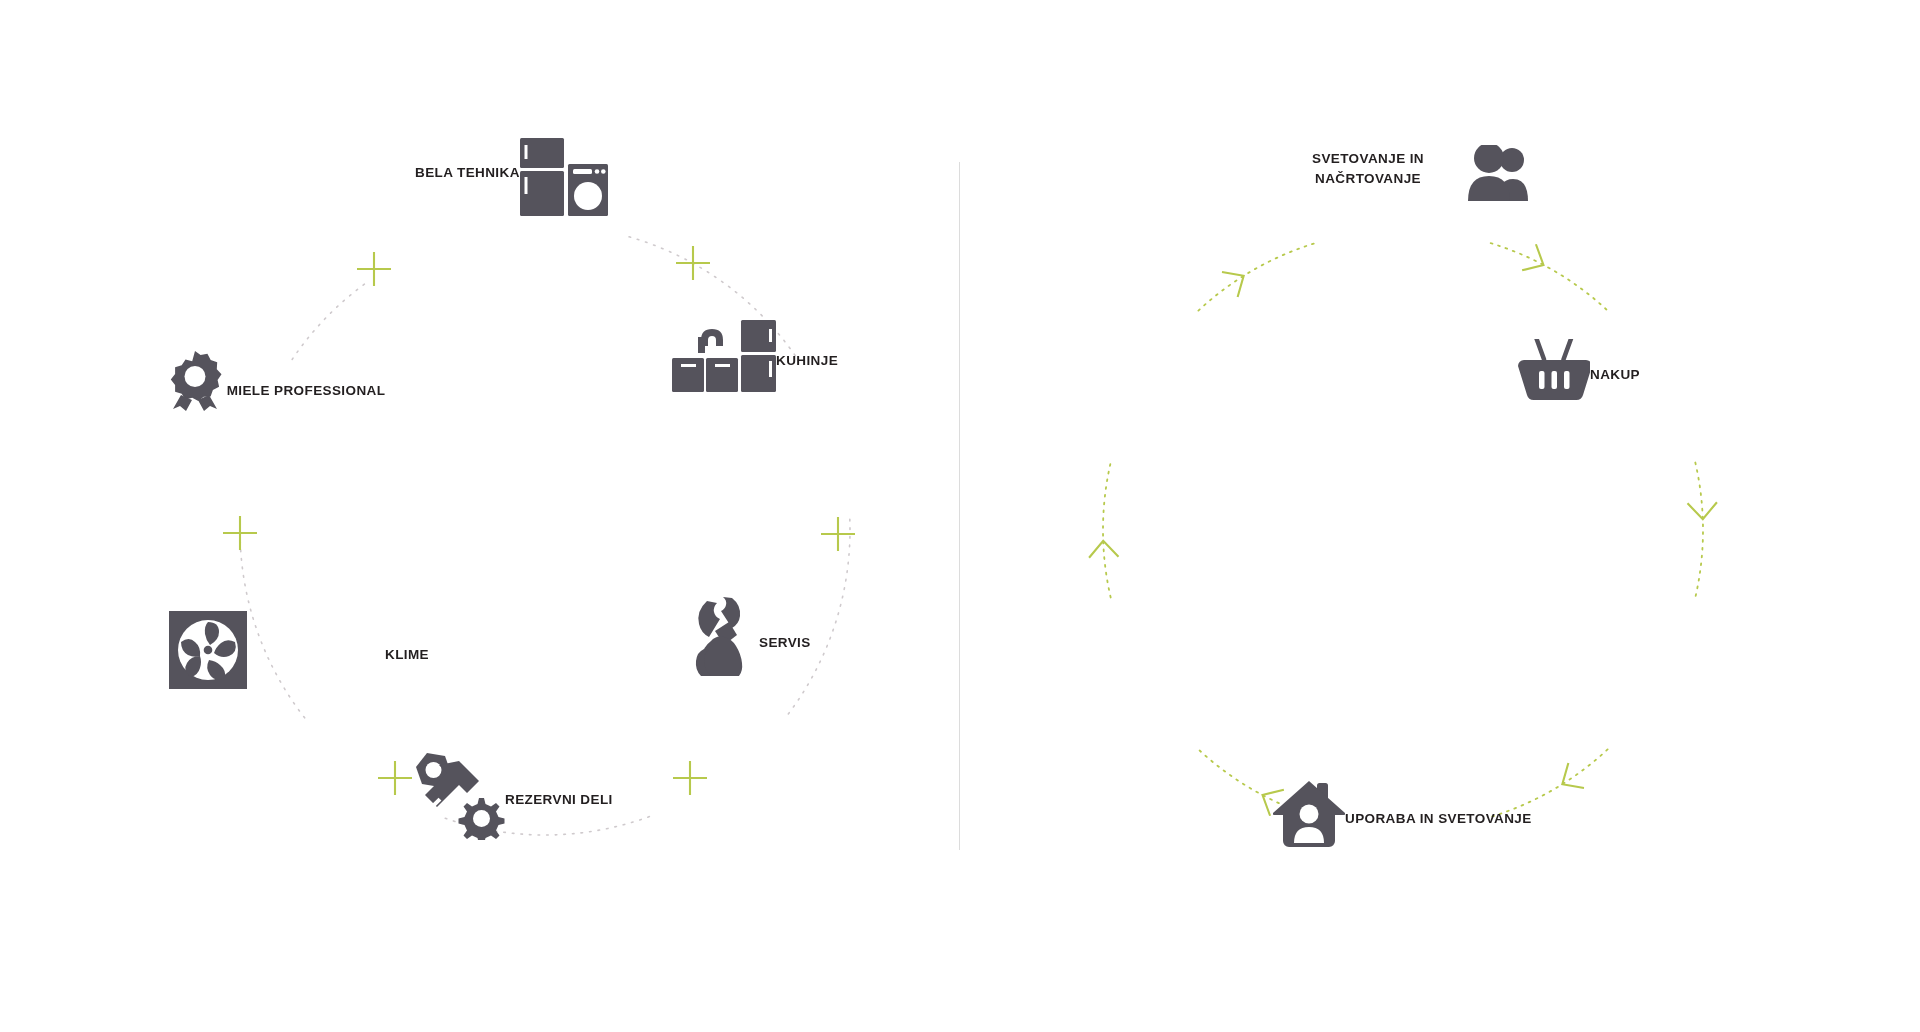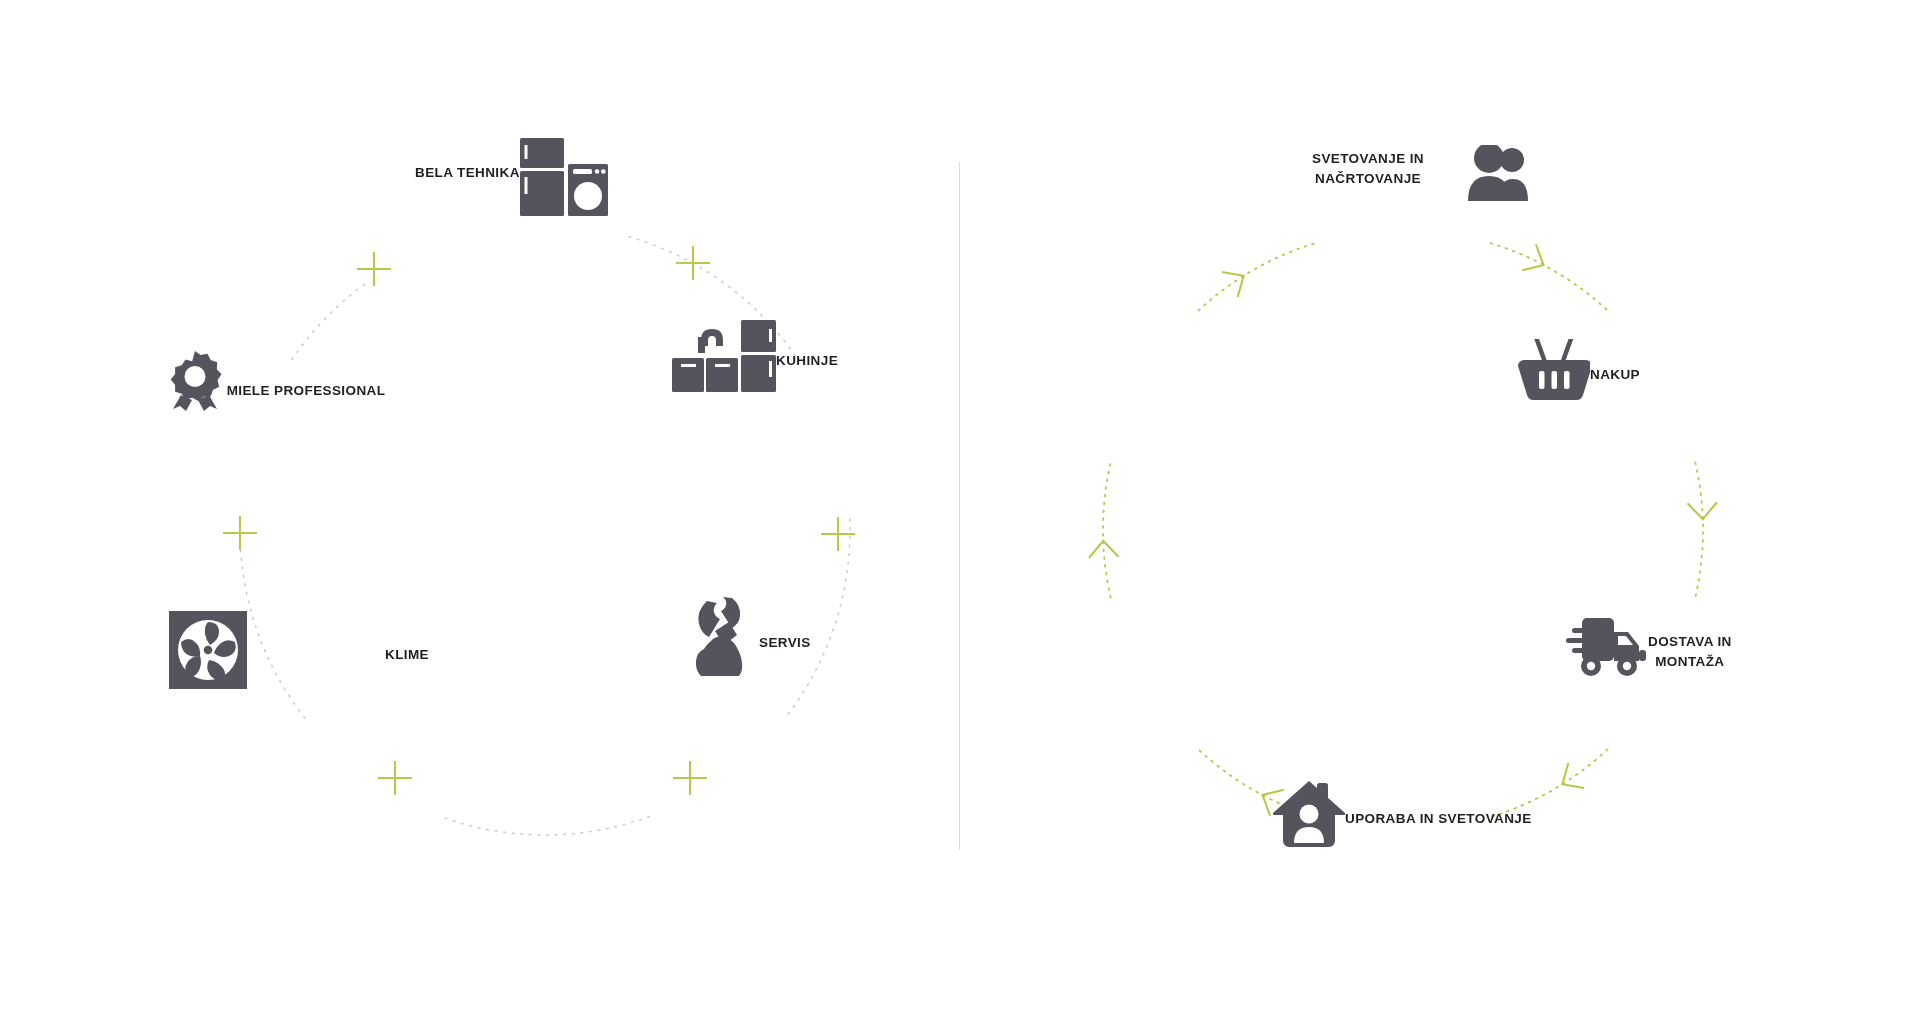--- a/index.html
+++ b/index.html
@@ -158,20 +158,36 @@
           <path d="M47 1 q9 7 8 18 q-1 8 -8 12 l-11 -17 q4 -2 5 -6 q1 -5 -3 -8 z"></path>
           <path d="M30 34 l14 -9 l8 13 l-13 10 z"></path>
           <path d="M26 44 q5 -6 13 -4 q8 2 12 9 q5 8 6 17 q1 8 -3 13 l-29 0 q-9 -8 -8 -20 q1 -9 9 -15 z"></path>
           <path d="M19 52 q-7 3 -8 12 q-1 9 5 15 l10 0 q-8 -8 -7 -16 q0 -7 5 -10 z"></path>
         </g>
       </svg>
     </div>
     <div class="node-label">SERVIS</div>
   </div>
 
+  <div class="node lbl-bot" style="left:543px; top:750px;">
+    <div class="node-icon">
+      <svg width="92" height="90" viewBox="0 0 92 90" xmlns="http://www.w3.org/2000/svg">
+        <g fill="#55535c">
+          <path d="M14 3 L32 6 L38 23 L27 37 L9 34 L3 17 Z"></path>
+          <circle cx="20.5" cy="20" r="8" fill="#ffffff"></circle>
+          <path d="M46 11 l20 20 l-12 12 l-8 -8 l-22 22 l-12 -12 l22 -22 l-8 -8 z"></path>
+          <rect x="15" y="52" width="14" height="4" transform="rotate(-45 22 54)" fill="#ffffff"></rect>
+          <rect x="21" y="58" width="14" height="4" transform="rotate(-45 28 60)" fill="#ffffff"></rect>
+          <path d="M66 48 l5 0 l1.5 6 l5.5 2.5 l5-3.5 l3.5 3.5 l-3.5 5 l2.5 5.5 l6 1.5 l0 5 l-6 1.5 l-2.5 5.5 l3.5 5 l-3.5 3.5 l-5 -3.5 l-5.5 2.5 l-1.5 6 l-5 0 l-1.5 -6 l-5.5 -2.5 l-5 3.5 l-3.5 -3.5 l3.5 -5 l-2.5 -5.5 l-6 -1.5 l0 -5 l6 -1.5 l2.5 -5.5 l-3.5 -5 l3.5 -3.5 l5 3.5 l5.5 -2.5 z"></path>
+          <circle cx="68.5" cy="68.5" r="8.5" fill="#ffffff"></circle>
+        </g>
+      </svg>
+    </div>
+    <div class="node-label">REZERVNI DELI</div>
+  </div>
 
   <div class="node lbl-bot" style="left:299px; top:611px;justify-content:space-between;">
     <div class="node-icon">
       <svg width="78" height="78" viewBox="0 0 78 78" xmlns="http://www.w3.org/2000/svg">
         <rect x="0" y="0" width="78" height="78" fill="#55535c"></rect>
         <circle cx="39" cy="39" r="30" fill="#ffffff"></circle>
         <g fill="#55535c">
           <path d="M39 11 q11 0 11 10 q0 8 -9 13 q-4 -5 -5 -11 q-1 -8 3 -12 z"></path>
           <path d="M66 31 q3 10 -6 14 q-8 3 -15 -3 q2 -6 7 -10 q6 -5 14 -1 z"></path>
           <path d="M56 66 q-9 6 -15 -2 q-5 -7 -1 -15 q7 1 11 5 q6 5 5 12 z"></path>
@@ -221,41 +237,20 @@
           <path d="M2 21 l68 0 a6 6 0 0 1 6 6 l-9 29 a7 7 0 0 1 -7 5 l-42 0 a7 7 0 0 1 -7 -5 l-9 -29 a6 6 0 0 1 6 -6 z" transform="translate(-2 0)"></path>
           <rect x="21" y="32" width="5.5" height="18" rx="2" fill="#ffffff"></rect>
           <rect x="33.5" y="32" width="5.5" height="18" rx="2" fill="#ffffff"></rect>
           <rect x="46" y="32" width="5.5" height="18" rx="2" fill="#ffffff"></rect>
         </g>
       </svg>
     </div>
     <div class="node-label">NAKUP</div>
   </div>
 
-  <div class="node lbl-bot" style="left:1690px; top:616px;">
-    <div class="node-icon">
-      <svg width="88" height="62" viewBox="0 0 88 62" xmlns="http://www.w3.org/2000/svg">
-        <g fill="#55535c">
-          <rect x="22" y="2" width="32" height="43" rx="5"></rect>
-          <path d="M54 16 l14 0 l11 14 l0 15 l-25 0 z"></path>
-          <path d="M58 20 l8 0 l7 9 l-15 0 z" fill="#ffffff"></path>
-          <rect x="12" y="12" width="30" height="5" rx="2.5"></rect>
-          <rect x="6" y="22" width="36" height="5" rx="2.5"></rect>
-          <rect x="12" y="32" width="30" height="5" rx="2.5"></rect>
-          <rect x="79" y="34" width="7" height="11" rx="3"></rect>
-          <circle cx="31" cy="50" r="10"></circle>
-          <circle cx="31" cy="50" r="4.2" fill="#ffffff"></circle>
-          <circle cx="67" cy="50" r="10"></circle>
-          <circle cx="67" cy="50" r="4.2" fill="#ffffff"></circle>
-        </g>
-      </svg>
-    </div>
-    <div class="node-label">DOSTAVA IN
-MONTAŽA</div>
-  </div>
 
   <div class="node lbl-bot" style="left:1403px; top:781px;">
     <div class="node-icon">
       <svg width="72" height="66" viewBox="0 0 72 66" xmlns="http://www.w3.org/2000/svg">
         <g fill="#55535c">
           <rect x="44" y="2" width="11" height="22" rx="2.5"></rect>
           <path d="M36 0 L72 32 q1 2 -2 2 l-8 0 l0 26 a6 6 0 0 1 -6 6 l-40 0 a6 6 0 0 1 -6 -6 l0 -26 l-8 0 q-3 0 -2 -2 z"></path>
           <circle cx="36" cy="33" r="9.5" fill="#ffffff"></circle>
           <path d="M21 62 q0 -16 15 -16 q15 0 15 16 z" fill="#ffffff"></path>
         </g>

